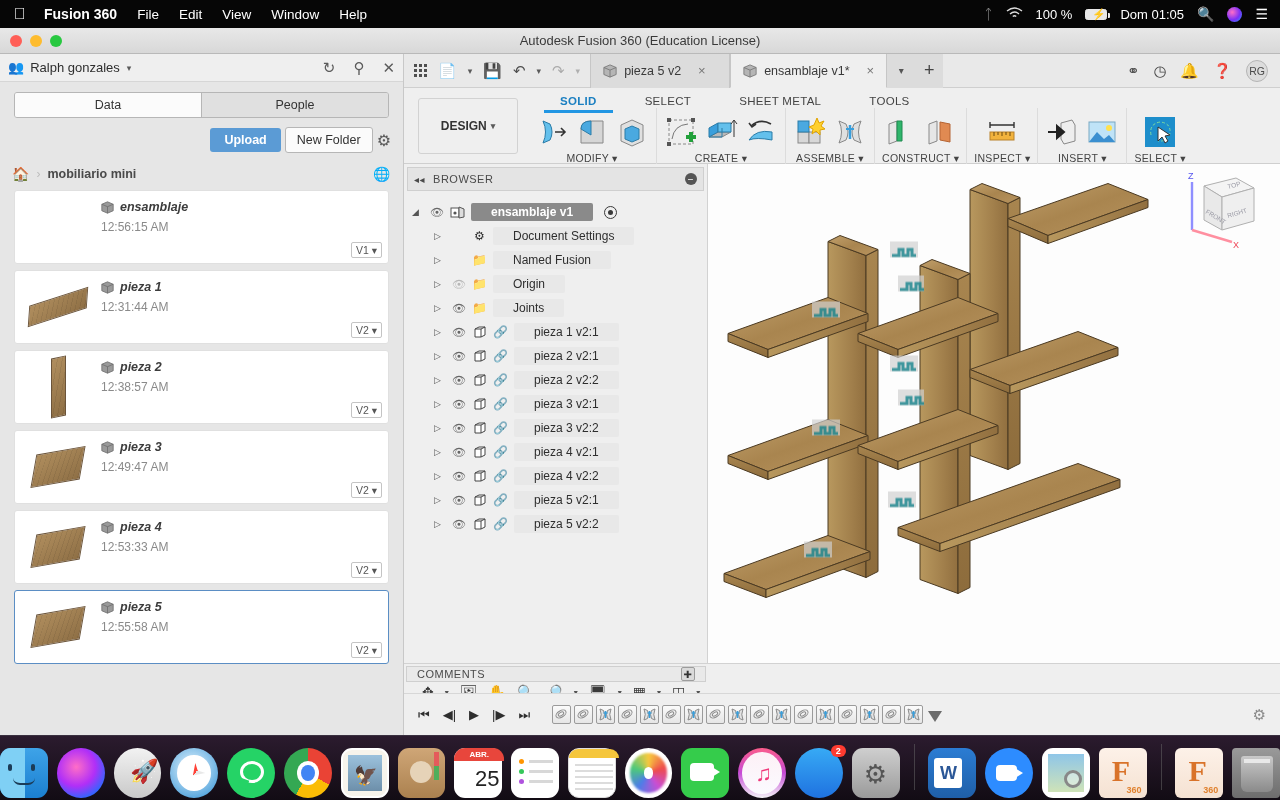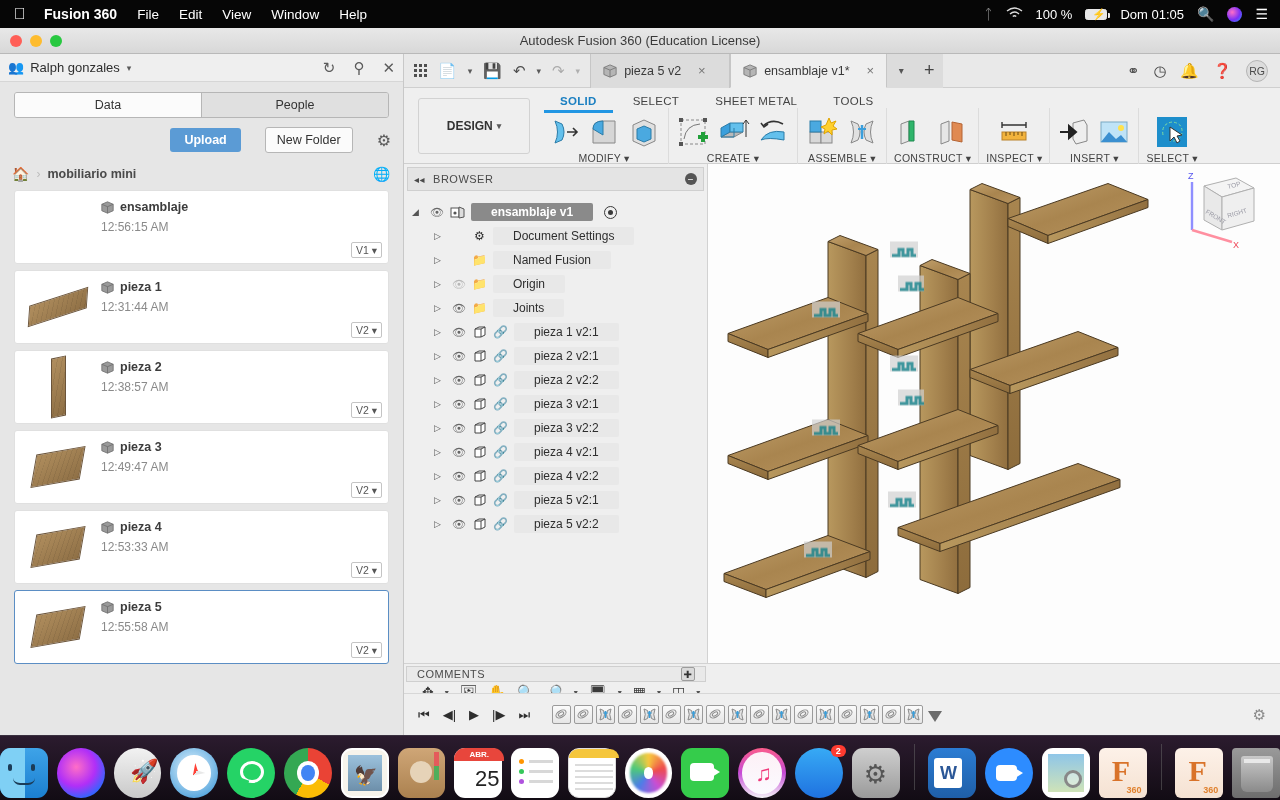--- a/index.html
+++ b/index.html
@@ -63,40 +63,40 @@
   .dp-head .grpicon { color: #4a4a4a; font-size: 13px; letter-spacing: -1px; }
   .dp-head .spacer { margin-left: auto; }
   .dp-head .hicon { color: #5b5b5b; font-size: 15px; margin-left: 11px; cursor: pointer; }
   .caret { font-size: 9px; color: #5a5a5a; }
 
   .seg { margin: 10px 14px 0; display: flex; border: 1px solid #b6b6b6; border-radius: 3px; overflow: hidden; }
   .seg div { flex: 1; text-align: center; font-size: 12.5px; padding: 5px 0; color: #333; cursor: pointer; }
   .seg .on { background: #fbfbfb; }
   .seg .off { background: #e0e0e0; border-left: 1px solid #b6b6b6; }
 
-  .dp-actions { display: flex; align-items: center; justify-content: flex-end; gap: 24px; padding: 9px 12px 7px; }
+  .dp-actions { display: flex; align-items: center; justify-content: flex-end; gap: 4px; padding: 9px 12px 7px; }
   .btn-upload { background: #5b9bd5; color: #fff; font-weight: bold; font-size: 12.5px; padding: 5px 14px; border-radius: 3px; cursor: pointer; }
   .btn-folder { background: #fbfbfb; color: #333; font-size: 12.5px; padding: 5px 11px; border: 1px solid #b6b6b6; border-radius: 3px; cursor: pointer; }
   .gear { color: #5a5a5a; font-size: 16px; cursor: pointer; }
 
   .crumbs { display: flex; align-items: center; padding: 6px 12px 8px; gap: 7px; }
   .crumbs .home { color: #6d6d6d; font-size: 14px; }
   .crumbs .sep { color: #bdbdbd; font-size: 12px; }
   .crumbs .cur { font-size: 12.5px; font-weight: bold; color: #4a4a4a; }
   .crumbs .globe { margin-left: auto; color: #7a7a7a; font-size: 14px; }
 
   .filelist { flex: 1; overflow: hidden; padding: 0 14px; }
   .fcard {
     background: #fff; border: 1px solid #e0e0e0; border-radius: 3px;
     height: 74px; margin-bottom: 6px; display: flex; position: relative; cursor: pointer;
   }
   .fcard.sel { border: 1px solid #5b8ec4; }
   .fthumb { width: 86px; display: flex; align-items: center; justify-content: center; }
   .finfo { flex: 1; padding: 9px 0 0 0; }
-  .fname { font-size: 12.5px; font-weight: bold; color: #3c3c3c; display: flex; align-items: center; gap: 6px; }
+  .fname { font-size: 12.5px; font-weight: bold; color: #3c3c3c; display: flex; align-items: center; gap: 6px; font-style: italic; }
   .ftime { font-size: 12px; color: #8a8a8a; margin-top: 6px; }
   .fver {
     position: absolute; right: 6px; bottom: 5px; font-size: 10.5px; color: #555;
     border: 1px solid #c4c4c4; border-radius: 2px; padding: 1px 4px; background: #fff;
   }
   .cubeico { display:inline-block; width: 13px; height: 13px; }
 
   
   .wood {
     background:
@@ -121,26 +121,26 @@
   .tab.active { background: #efefef; border-bottom: 1px solid #efefef; margin-bottom: -1px; }
   .tab .x { margin-left: 10px; color: #777; font-size: 13px; }
   .tabcaret { width: 28px; height: 34px; display:flex; align-items:center; justify-content:center; background:#dcdcdc; color:#555; font-size:10px; cursor:pointer;}
   .tabplus { width: 28px; height: 34px; display:flex; align-items:center; justify-content:center; background:#dcdcdc; color:#444; font-size:18px; cursor:pointer;}
   .qb-right { margin-left: auto; display: flex; align-items: center; gap: 14px; padding: 0 12px; color: #4b4b4b; font-size: 15px; }
   .avatar { width: 22px; height: 22px; border-radius: 50%; background: #dcdcdc; border: 1px solid #b5b5b5;
             font-size: 10.5px; color: #4a4a4a; display: flex; align-items: center; justify-content: center; }
 
   .ribbon { height: 76px; display: flex; align-items: flex-start; background: #efefef; border-bottom: 1px solid #cfcfcf; position: relative; }
   .designbox {
-    width: 112px; height: 56px; margin: 10px 10px 0 14px; border: 1px solid #d2d2d2; border-radius: 3px;
+    width: 100px; height: 56px; margin: 10px 10px 0 14px; border: 1px solid #d2d2d2; border-radius: 3px;
     display: flex; align-items: center; justify-content: center; font-size: 12px; font-weight: bold;
     color: #333; background: #efefef; cursor: pointer; gap: 4px;
   }
   .ribcols { flex: 1; display: flex; align-items: flex-end; height: 76px; }
-  .rtabs { position: absolute; top: 4px; left: 140px; display: flex; gap: 4px; font-size: 11.5px; color: #444; letter-spacing: .3px; }
+  .rtabs { position: absolute; top: 4px; left: 140px; display: flex; gap: 16px; font-size: 11.5px; color: #444; letter-spacing: .3px; }
   .rtab { padding: 3px 16px; cursor: pointer; }
   .rtab.on { color: #1a7fc1; font-weight: bold; border-bottom: 3px solid #2196e3; }
 
   .rgroup { display: flex; flex-direction: column; align-items: center; height: 56px; justify-content: flex-end; padding: 0 7px; border-right: 1px solid #dcdcdc; }
   .rgroup:last-child { border-right: none; }
   .ricons { display: flex; gap: 6px; align-items: flex-end; height: 38px; }
   .rlabel { font-size: 10.5px; color: #444; margin-top: 3px; letter-spacing: .3px; }
   .ricon { width: 34px; height: 34px; cursor: pointer; }
 
   .workarea { flex: 1; display: flex; position: relative; }

